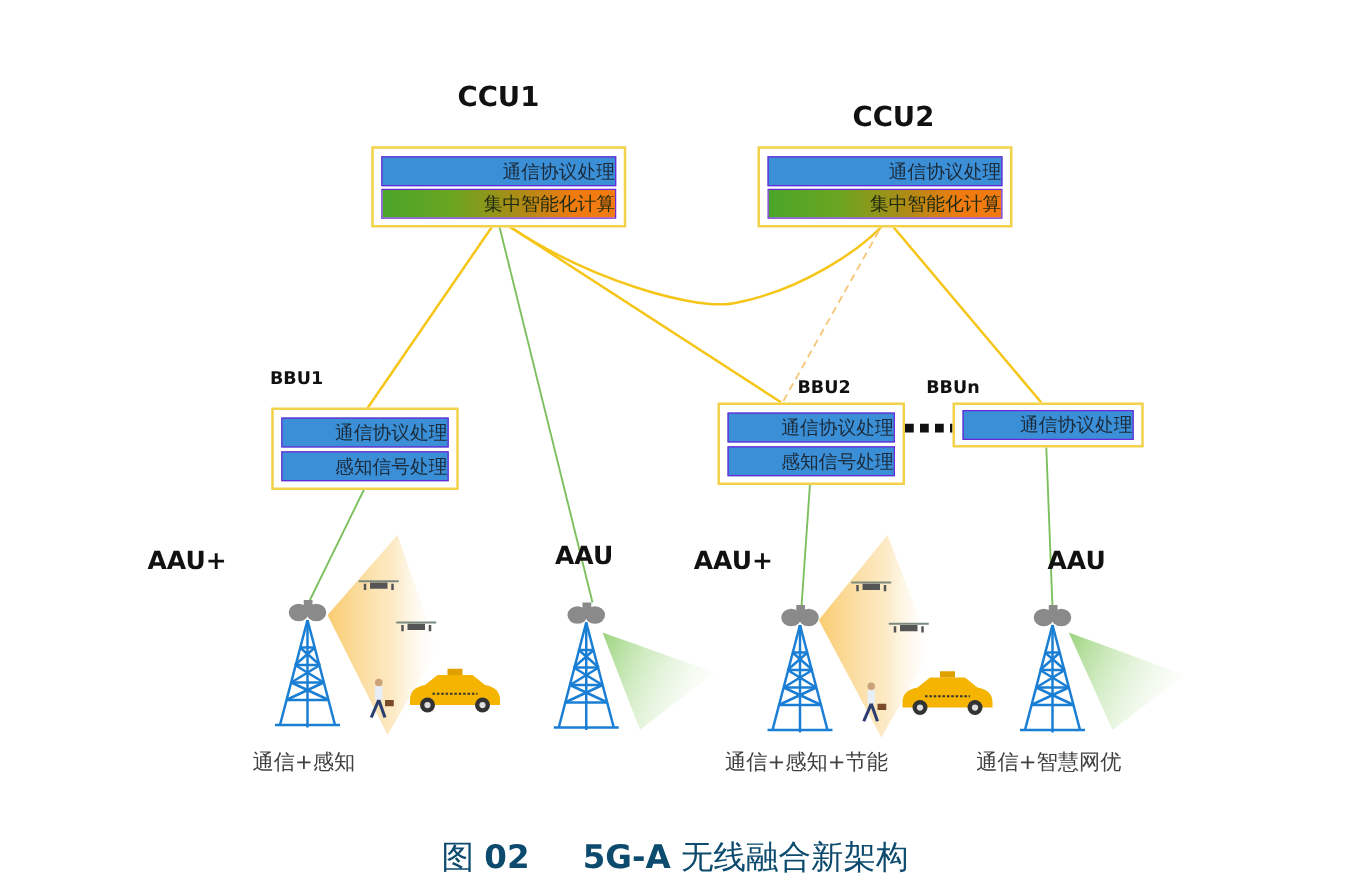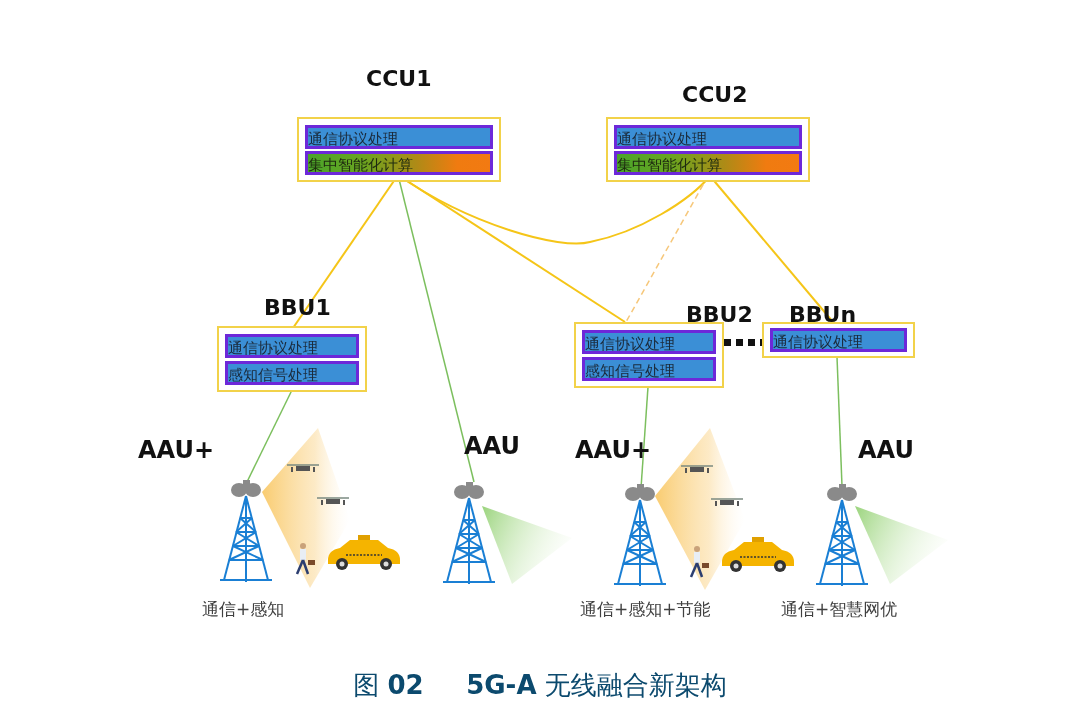--- a/index.html
+++ b/index.html
@@ -1,25 +1,25 @@
 <!DOCTYPE html>
 <html><head>
 <meta charset="utf-8">
 <style>
   html, body { margin: 0; padding: 0; background: #ffffff; }
   body { width: 1080px; height: 715px; position: relative; overflow: hidden;
          font-family: "DejaVu Sans", sans-serif; }
   #stage { position: absolute; left: 0; top: 0; width: 960px; height: 715px; }
   .node-label { position: absolute; font-weight: bold; color: #111; font-family: "DejaVu Sans", sans-serif; }
   .ccu-label { font-size: 22px; }
-  .bbu-label { font-size: 22px; margin-left: 48px; }
-  .aau-label { font-size: 24px; margin-left: 20px; }
+  .bbu-label { font-size: 14px; }
+  .aau-label { font-size: 20px; }
   .box { position: absolute; border: 2px solid #f2d24a; background: #fff; box-sizing: border-box; }
   .bar { position: absolute; left: 6px; right: 6px; height: 24px; box-sizing: border-box;
-         border: 3px solid #6d28d9; font-size: 15px; color: #1b2a3a; text-align: left; line-height: 22px;
+         border: 1px solid #6d28d9; font-size: 15px; color: #1b2a3a; text-align: right; line-height: 22px;
          font-family: "DejaVu Sans", sans-serif; }
   .bar.blue { background: #3b8fd6; }
   .bar.grad { background: linear-gradient(90deg, #4aa52a 0%, #6aa520 30%, #b08a16 60%, #f07b10 82%, #f27a12 100%); color: #1e2a10; }
   .site-caption { position: absolute; font-size: 17px; color: #404040; font-family: "DejaVu Sans", sans-serif; white-space: nowrap; }
   .figure-caption { position: absolute; left: 0; width: 1080px; top: 668px; text-align: center;
                     font-size: 26px; color: #0c4a6e; font-family: "DejaVu Sans", sans-serif; }
   .figure-caption .num { font-weight: bold; }
   .figure-caption .gap { display: inline-block; width: 26px; }
   svg { position: absolute; left: 0; top: 0; }
 </style>

